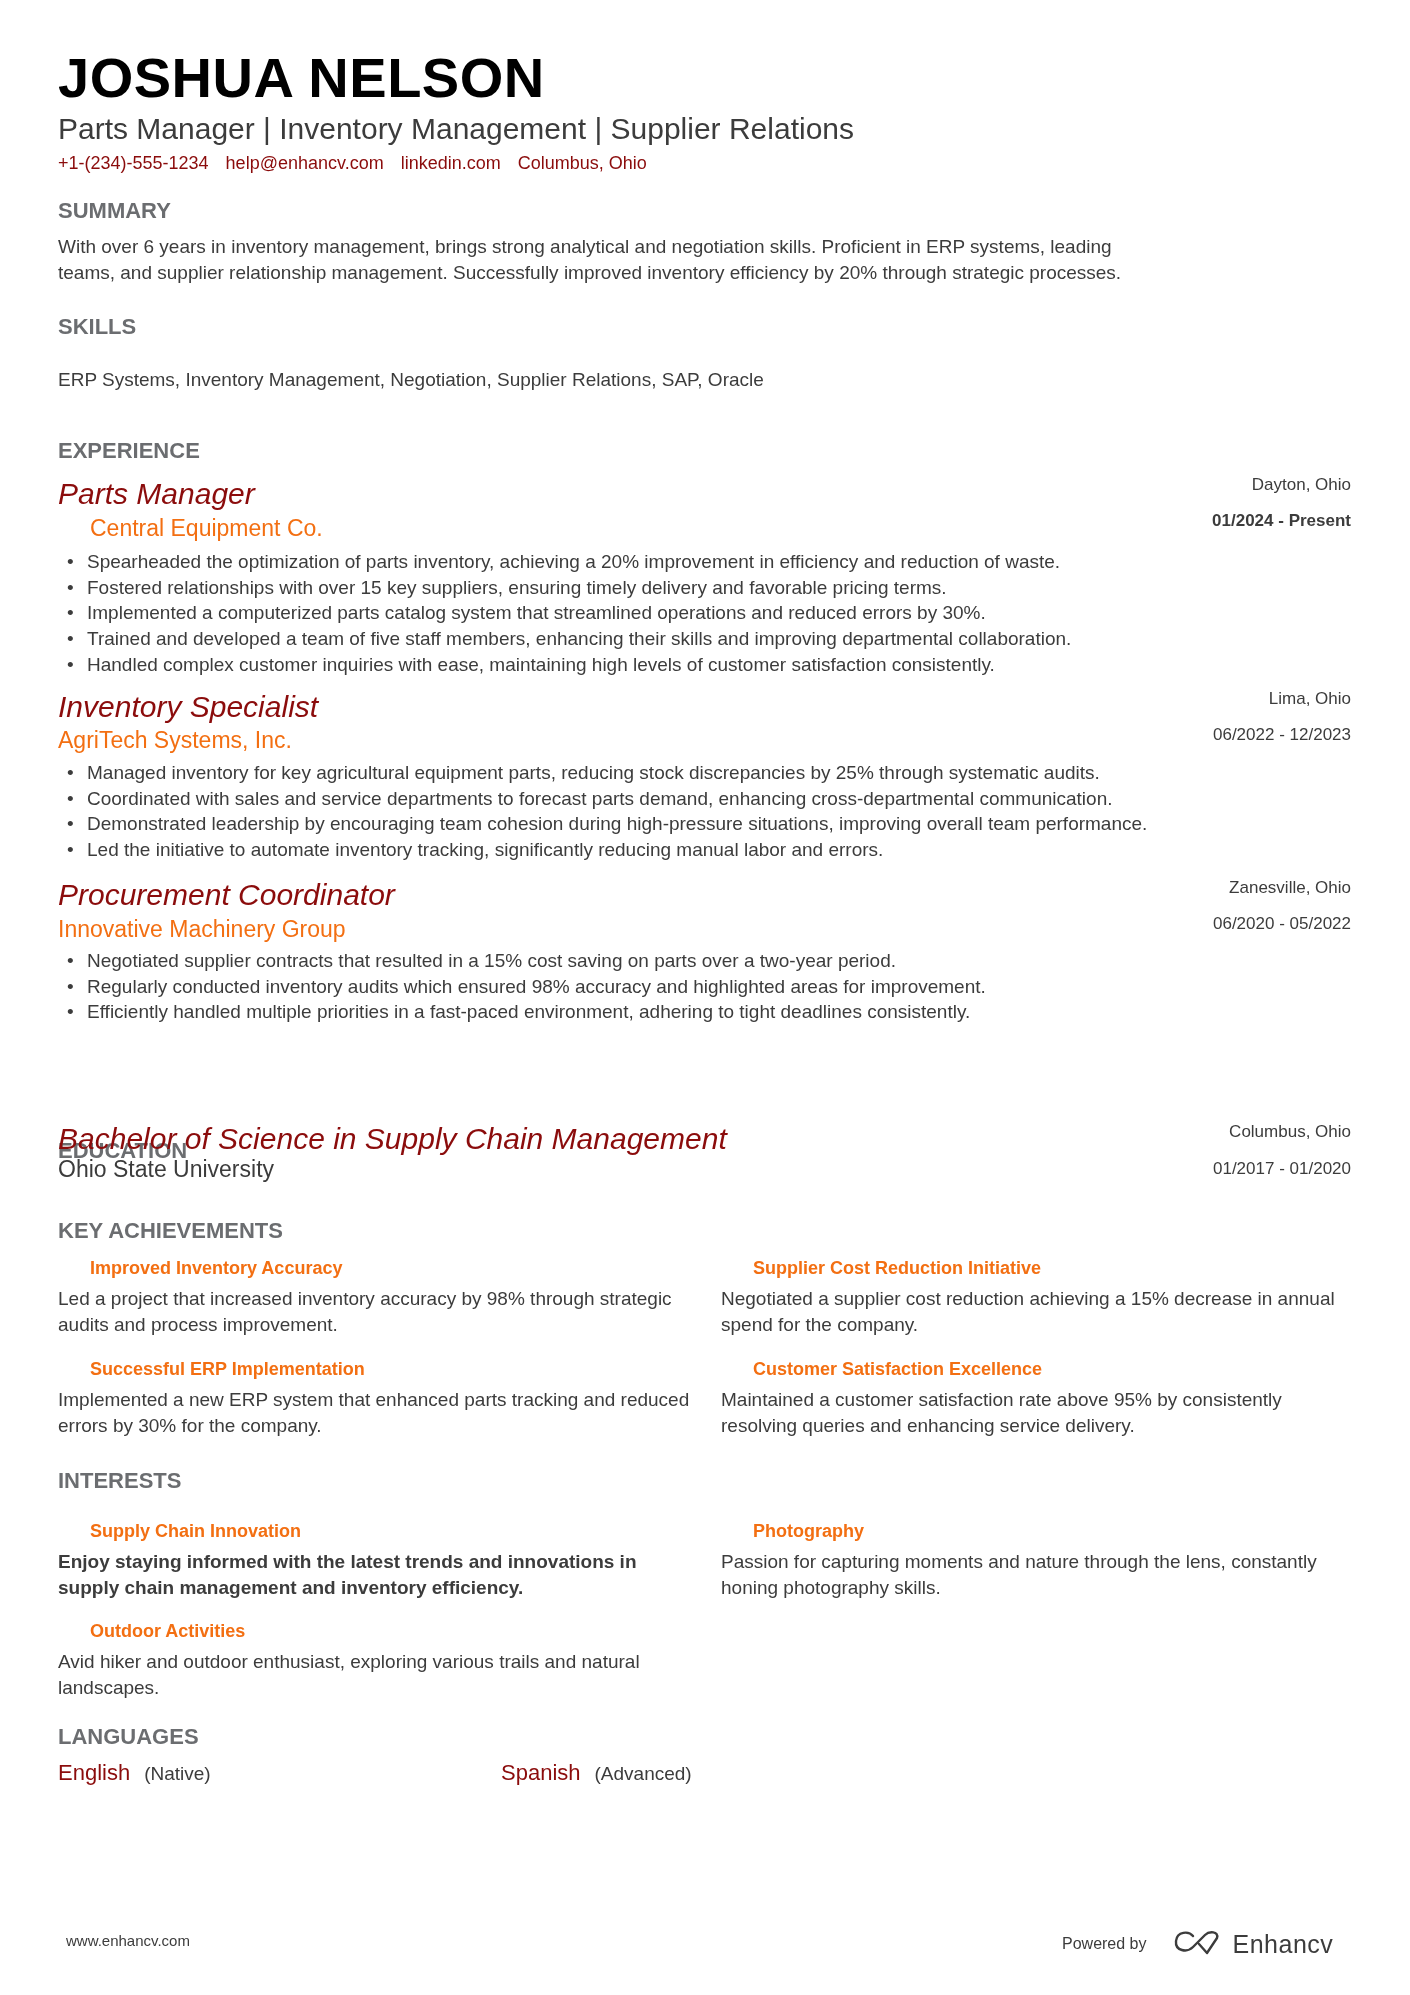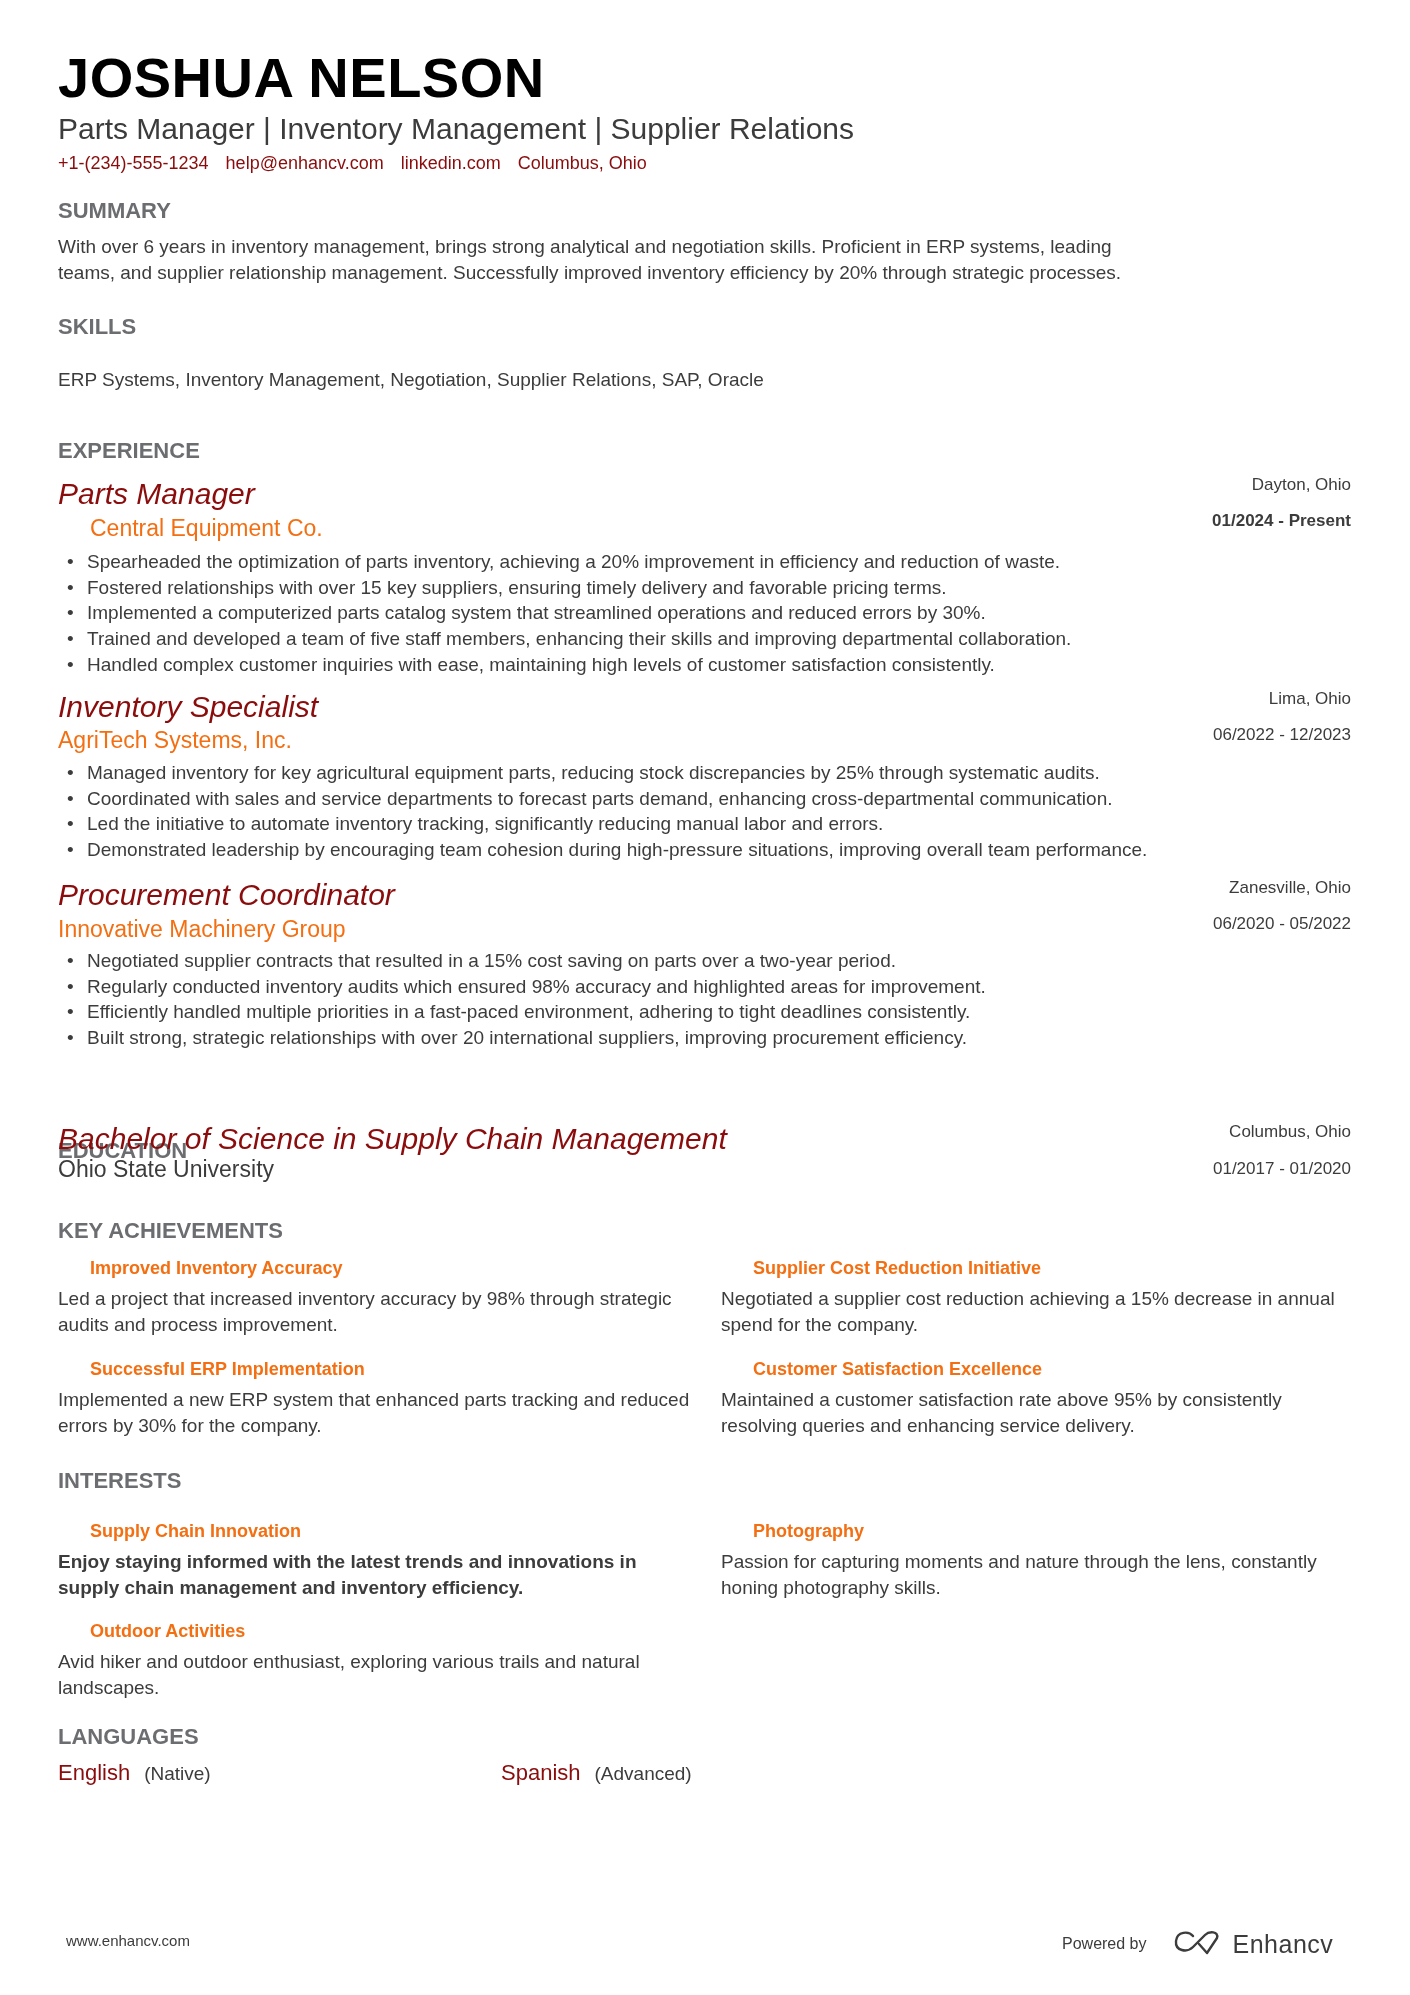--- a/index.html
+++ b/index.html
@@ -59,33 +59,32 @@
   <li>Handled complex customer inquiries with ease, maintaining high levels of customer satisfaction consistently.</li>
 </ul>
 
 <div class="abs job-title" style="top:689px;">Inventory Specialist</div>
 <div class="abs company" style="top:725px;">AgriTech Systems, Inc.</div>
 <div class="abs meta" style="top:688px;">Lima, Ohio</div>
 <div class="abs meta" style="top:724px;">06/2022 - 12/2023</div>
 <ul class="bullets" style="top:760px;">
   <li>Managed inventory for key agricultural equipment parts, reducing stock discrepancies by 25% through systematic audits.</li>
   <li>Coordinated with sales and service departments to forecast parts demand, enhancing cross-departmental communication.</li>
+  <li>Demonstrated leadership by encouraging team cohesion during high-pressure situations, improving overall team performance.</li>
   <li>Led the initiative to automate inventory tracking, significantly reducing manual labor and errors.</li>
-  <li>Demonstrated leadership by encouraging team cohesion during high-pressure situations, improving overall team performance.</li>
 </ul>
 
 <div class="abs job-title" style="top:877px;">Procurement Coordinator</div>
 <div class="abs company" style="top:914px;">Innovative Machinery Group</div>
 <div class="abs meta" style="top:877px;">Zanesville, Ohio</div>
 <div class="abs meta" style="top:913px;">06/2020 - 05/2022</div>
 <ul class="bullets" style="top:948px;">
   <li>Negotiated supplier contracts that resulted in a 15% cost saving on parts over a two-year period.</li>
   <li>Regularly conducted inventory audits which ensured 98% accuracy and highlighted areas for improvement.</li>
   <li>Efficiently handled multiple priorities in a fast-paced environment, adhering to tight deadlines consistently.</li>
-  <li>Built strong, strategic relationships with over 20 international suppliers, improving procurement efficiency.</li>
 </ul>
 
 <div class="abs sec-h" style="top:1137px;">EDUCATION</div>
 <div class="abs job-title" style="top:1121px;">Bachelor of Science in Supply Chain Management</div>
 <div class="abs company" style="top:1154px; color:#3c3c3c;">Ohio State University</div>
 <div class="abs meta" style="top:1121px;">Columbus, Ohio</div>
 <div class="abs meta" style="top:1158px;">01/2017 - 01/2020</div>
 
 <div class="abs sec-h" style="top:1217px;">KEY ACHIEVEMENTS</div>
 

